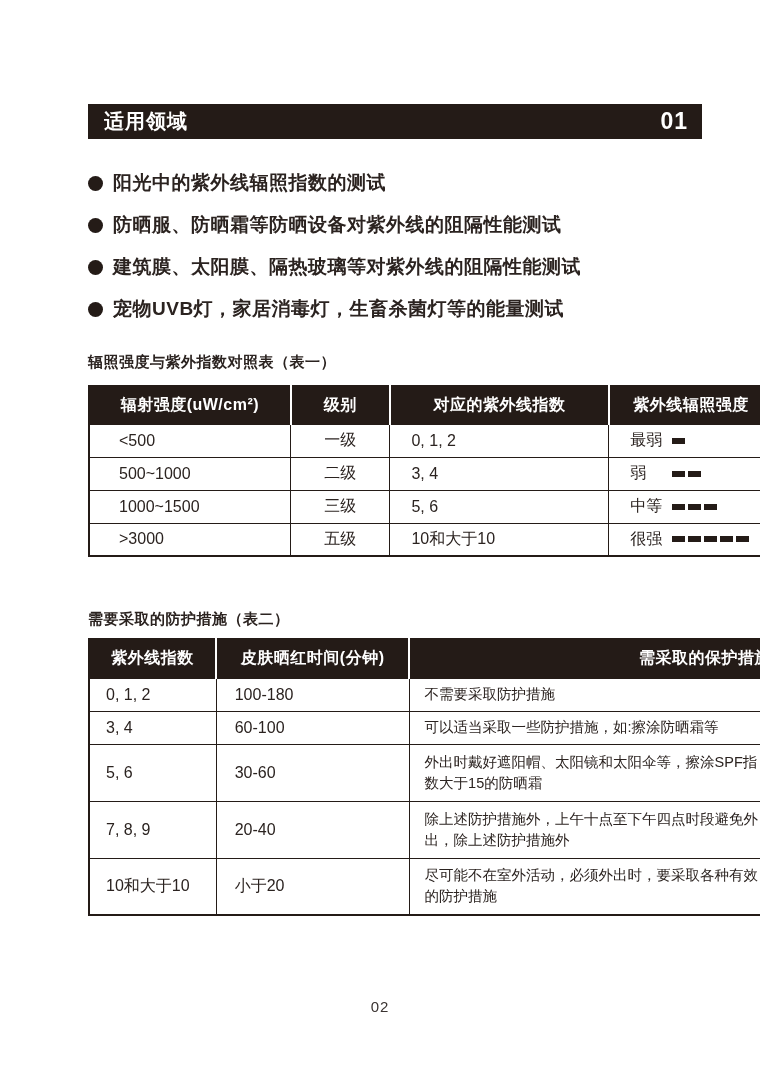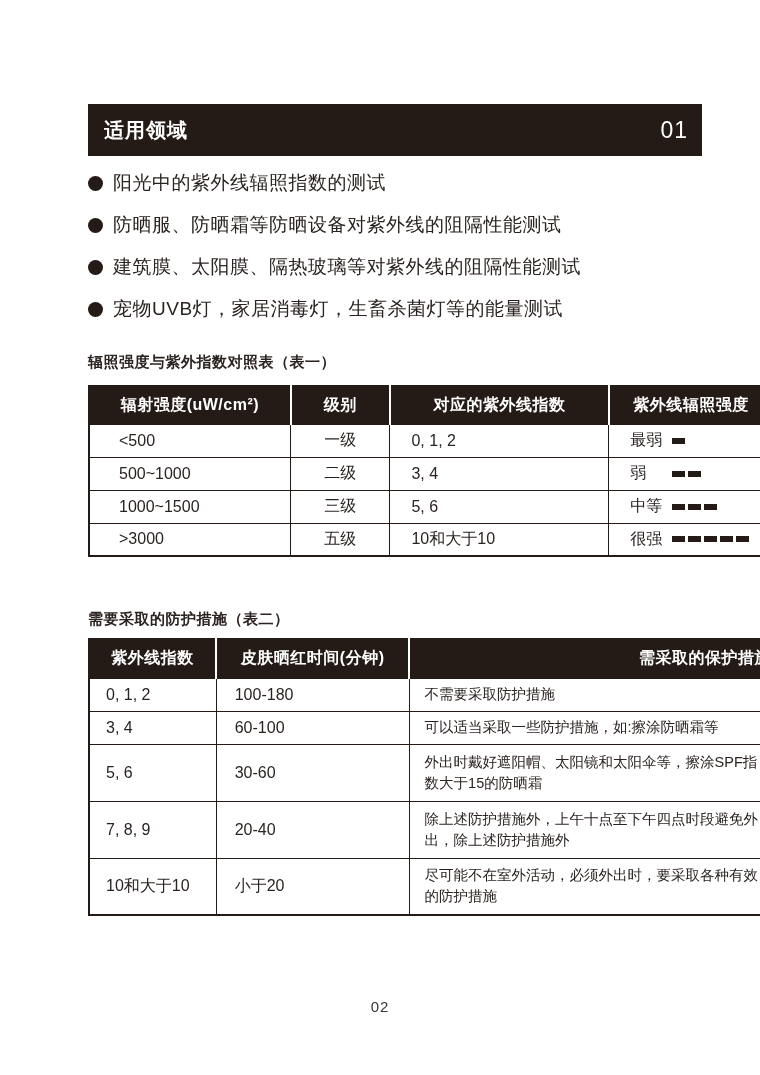--- a/index.html
+++ b/index.html
@@ -9,38 +9,38 @@
     font-family: "Liberation Sans", "DejaVu Sans", sans-serif;
     color: #2b2320;
     position: relative;
     overflow: hidden;
   }
   .page { position: absolute; inset: 0; background: #ffffff; }
 
   
   .header-bar {
     position: absolute; left: 88px; top: 104px;
-    width: 614px; height: 52px;
+    width: 614px; height: 35px;
     background: #241b17;
     color: #ffffff;
     display: flex; align-items: center; justify-content: space-between;
     box-sizing: border-box;
     padding: 0 14px 0 16px;
   }
   .header-bar .title { font-size: 20px; font-weight: bold; letter-spacing: 1px; }
-  .header-bar .page-badge { font-size: 23px; font-weight: normal; letter-spacing: 1px; margin-left: 36px; }
+  .header-bar .page-badge { font-size: 23px; font-weight: bold; letter-spacing: 1px; margin-left: 36px; }
 
   
   .bullets { position: absolute; left: 88px; top: 162px; width: 620px; }
   .bullet-row { height: 42px; display: flex; align-items: center; }
   .dot {
     width: 15px; height: 15px; border-radius: 50%;
     background: #241b17; flex: 0 0 15px; margin-right: 10px;
   }
-  .bullet-text { font-size: 19px; font-weight: 400; color: #2b2320; letter-spacing: 0.5px; white-space: nowrap; }
+  .bullet-text { font-size: 19px; font-weight: 700; color: #2b2320; letter-spacing: 0.5px; white-space: nowrap; }
 
   
   .t-title {
     position: absolute; left: 88px;
     font-size: 15px; font-weight: bold; color: #2b2320; letter-spacing: 0.5px;
   }
   .t1-title { top: 353px; }
   .t2-title { top: 610px; }
 
   

